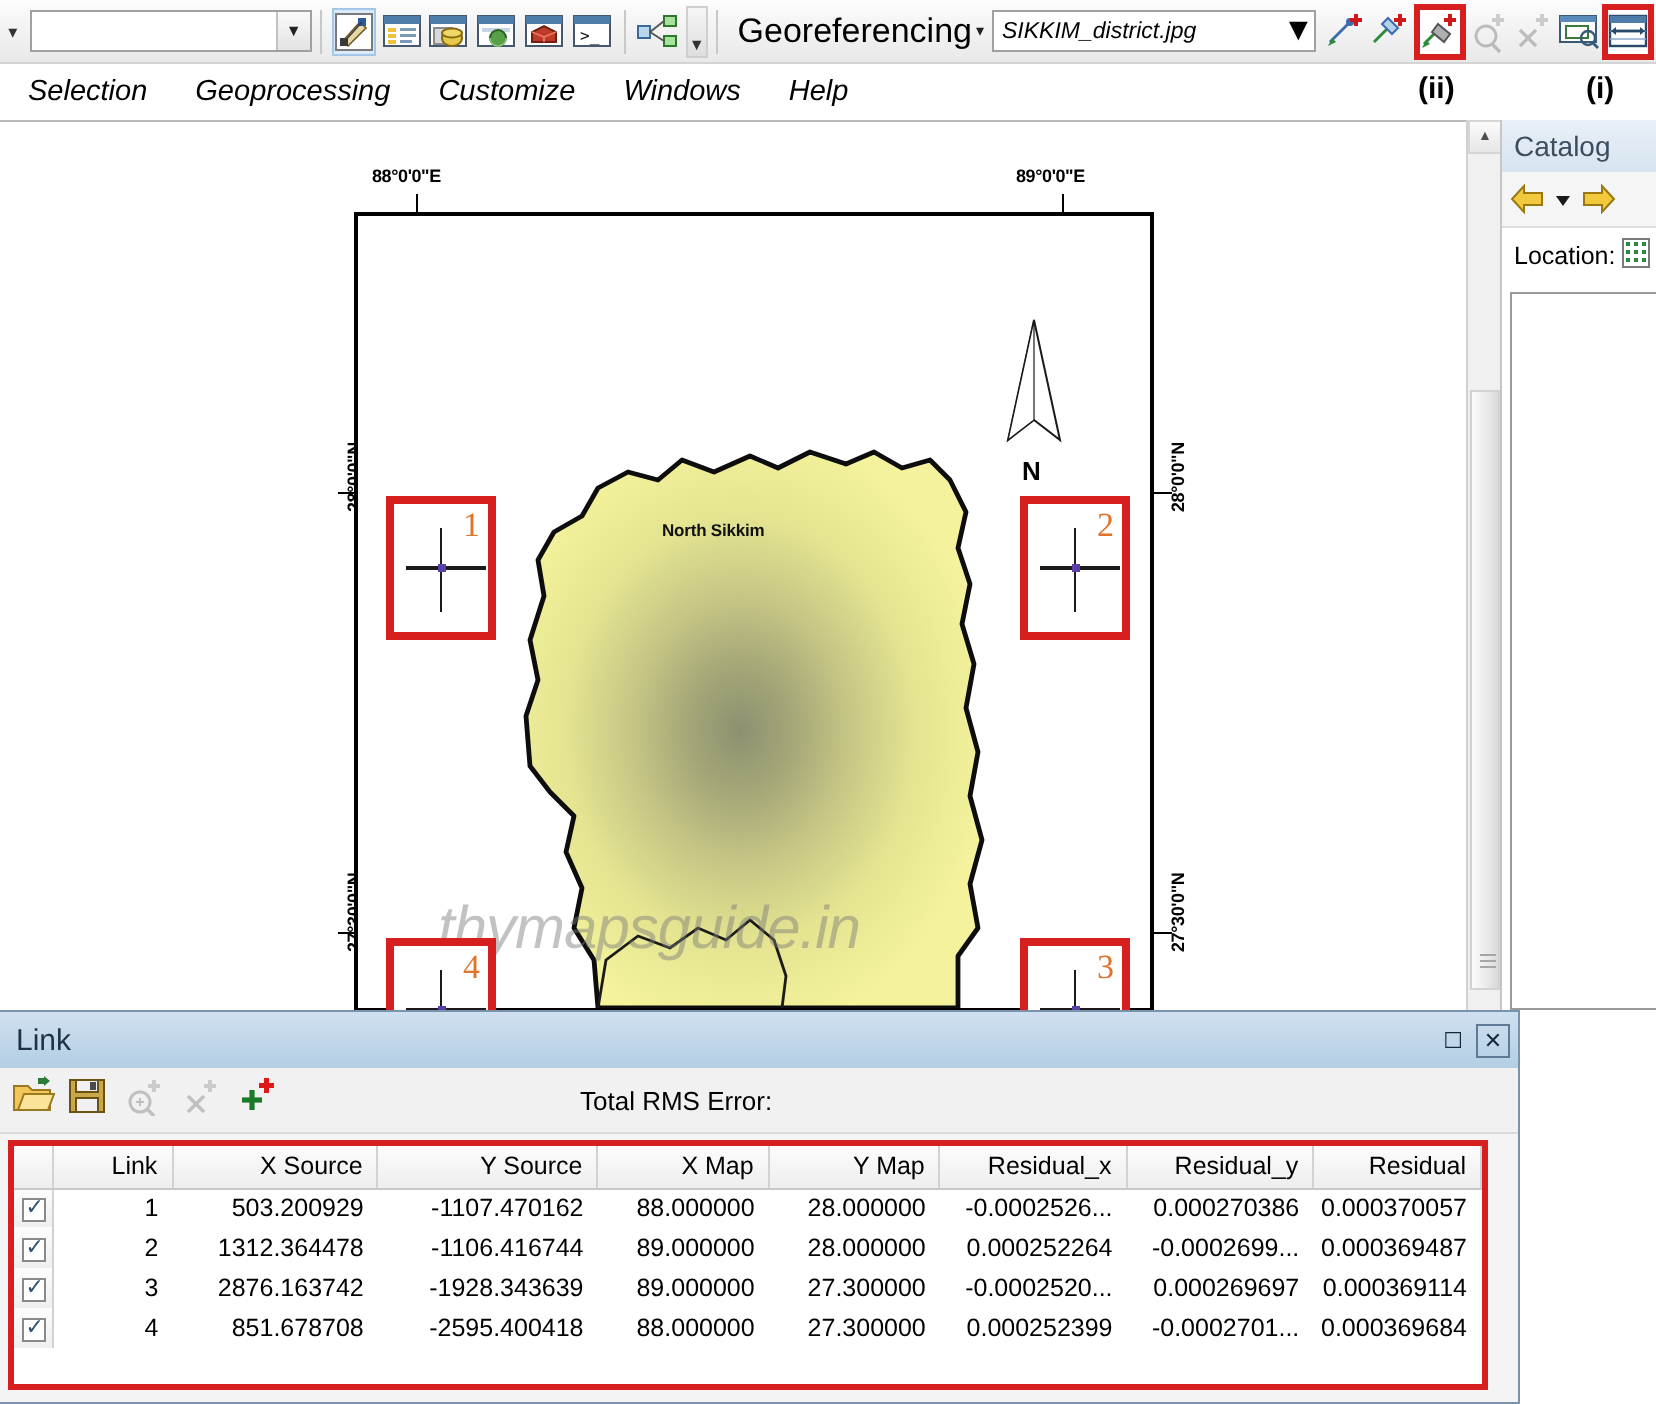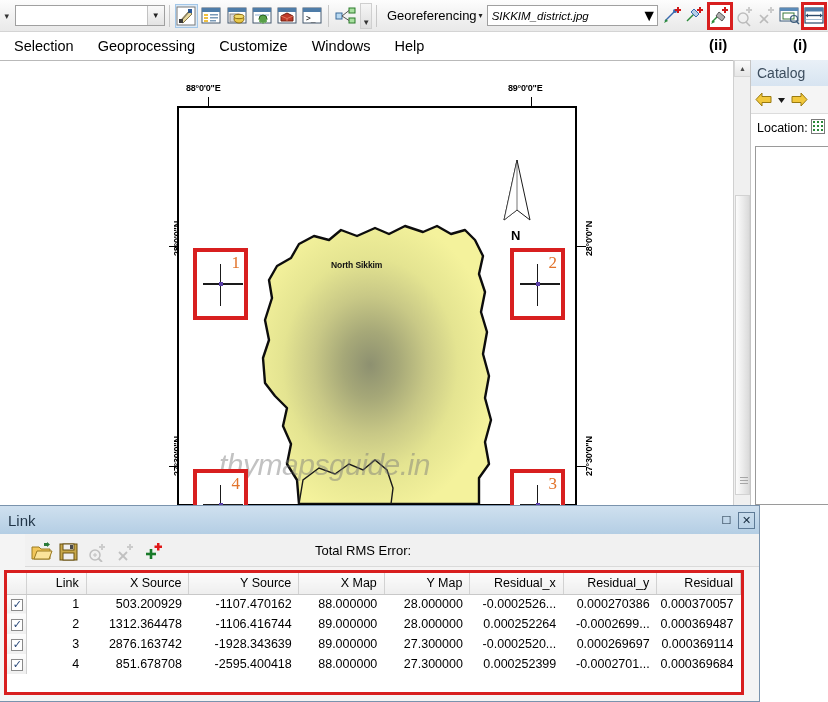--- a/index.html
+++ b/index.html
@@ -62,40 +62,40 @@
     background: #fff;
   }
   .dd-strip {
     width: 12px; height: 26px; margin-left: 2px;
     background: linear-gradient(to bottom,#f6f6f6,#dedede);
     border: 1px solid #cfcfcf;
     display: flex; align-items: flex-end; justify-content: center;
     font-size: 8px; color: #333; padding-bottom: 1px;
   }
   .geo-label {
-    font-size: 13px; color: #000; margin-left: 6px; white-space: nowrap;
+    font-size: 17px; color: #000; margin-left: 6px; white-space: nowrap;
   }
   .geo-caret { font-size: 8px; margin: 0 4px 0 2px; color: #222; }
   .combo2 {
     height: 21px; width: 178px;
     border: 1px solid #a0a0a0; background: #ffffff;
     display: flex; align-items: center;
   }
   .combo2 .cval { flex:1; font-size:11.5px; color:#000; padding-left:4px;font-style:italic; }
 
   
   .gicon { width: 20px; height: 22px; position: relative; margin: 0 1px; }
 
   
   .menubar {
     position: absolute; left: 0; top: 32px;
     width: 828px; height: 28px;
     background: #ffffff;
     display: flex; align-items: center;
-    font-size: 14.5px; color: #000;
+    font-size: 14.5px; color: #000; font-style: italic;
   }
   .menubar .mi { padding: 0 12px; white-space: nowrap; }
   .menubar .mi:first-child { padding-left: 14px; }
   .ann {
     position: absolute; font-weight: bold; font-size: 15px; color: #000;
     top: 36px;
   }
 
   
   .maparea {
@@ -222,24 +222,23 @@
   }
   .link-title .t { flex: 1; }
   .tbtn {
     width: 17px; height: 17px; margin-left: 3px;
     display: flex; align-items: center; justify-content: center;
     font-size: 11px; color: #14293d;
   }
   .tbtn.box { border: 1px solid #5d7a96; }
   .link-toolbar {
     height: 33px; background: #f1f1f1;
-    display: flex; align-items: flex-end; padding-left: 6px;
+    display: flex; align-items: center; padding-left: 6px;
     border-bottom: 1px solid #dadada;
     position: relative;
-    margin-left: 25px;
   }
   .lt-icon { width: 26px; height: 24px; position: relative; margin-right: 2px; }
   .rms-label {
     position: absolute; left: 290px; top: 9px;
     font-size: 13px; color: #000;
   }
   .rms-field {
     position: absolute; left: 437px; top: 4px;
     width: 318px; height: 24px;
     border: 1px solid #b7b7b7; background: #f7f7f7;

